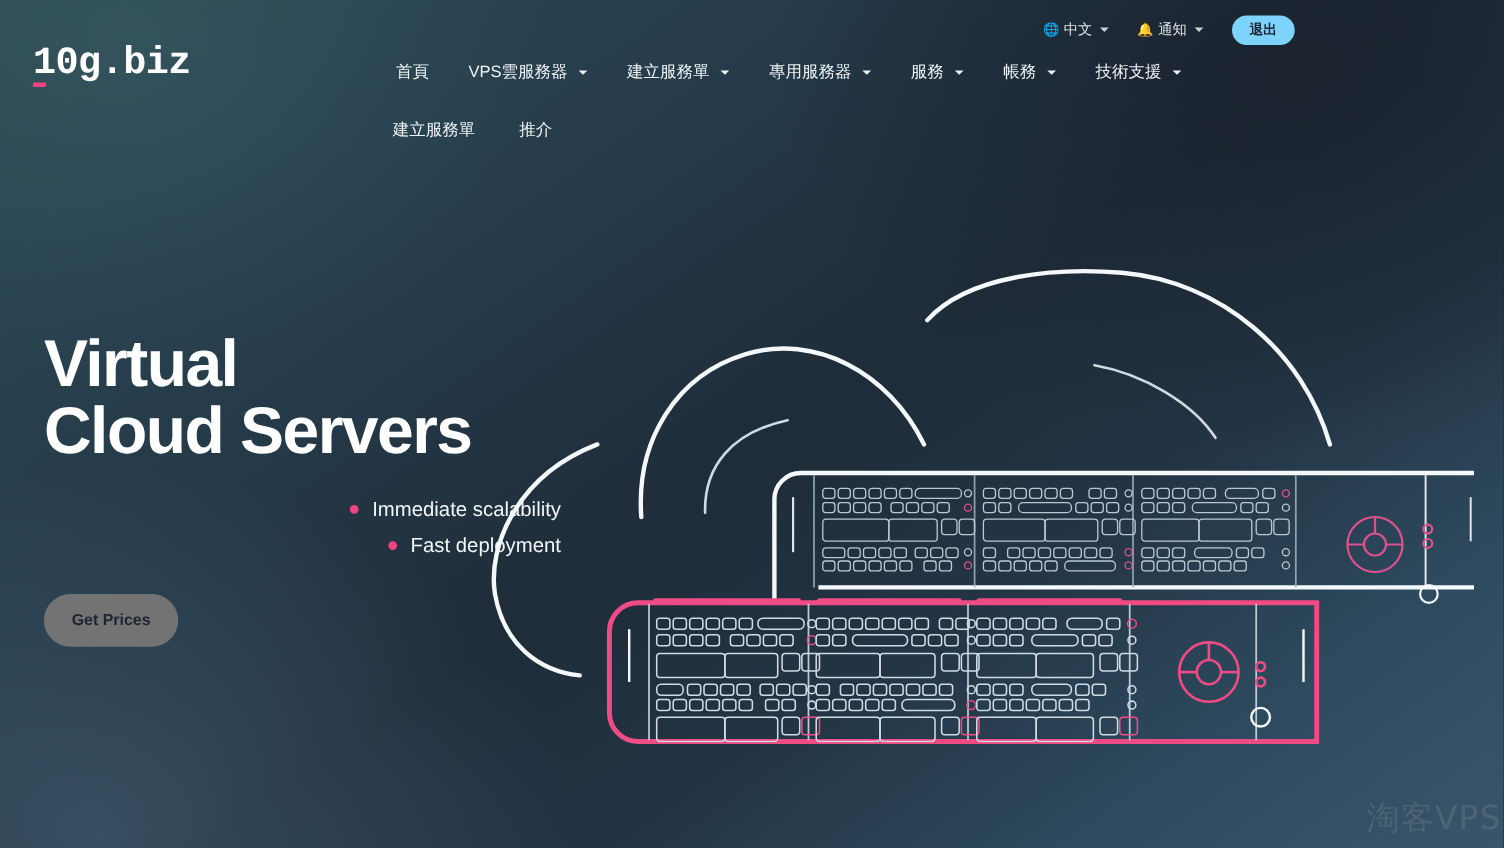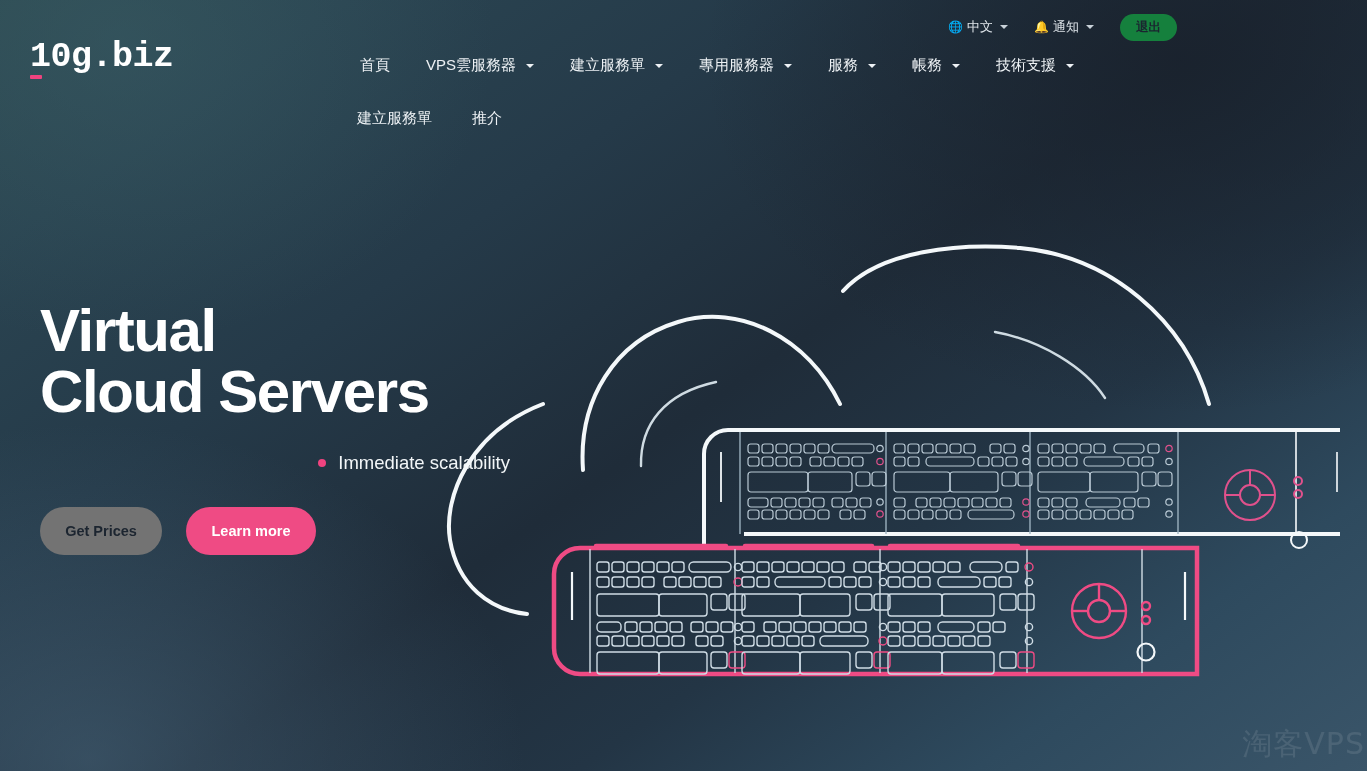--- a/index.html
+++ b/index.html
@@ -74,21 +74,21 @@
   .glyph { display: inline-block; font-size: 12px; line-height: 1; }
   .caret {
     display: inline-block;
     width: 0; height: 0;
     border-left: 4px solid transparent;
     border-right: 4px solid transparent;
     border-top: 4px solid #c9d2d9;
     margin-left: 3px;
   }
   .logout-btn {
-    background: #15803d;
+    background: #7dd3fc;
     color: #1b2430;
     border: none;
     border-radius: 16px;
     font-size: 12.5px;
     font-weight: 600;
     padding: 5px 16px;
     cursor: pointer;
     font-family: inherit;
     white-space: nowrap;
   }
@@ -633,21 +633,24 @@
   <h1 class="hero-title">
     <span class="line">Virtual</span>
     <span class="line">Cloud Servers</span>
   </h1>
 
   <ul class="hero-list">
     <li>
       <span class="bullet-dot"></span>
       <span>Immediate scalability</span>
     </li>
+    <li>
+      <span class="bullet-dot"></span>
+      <span>Fast deployment</span>
+    </li>
   </ul>
 
   <div class="cta-row">
     <button class="btn btn-prices">Get Prices</button>
-    <button class="btn btn-learn">Learn more</button>
   </div>
 </div>
 
 <div class="watermark">淘客VPS</div>
 
 </body></html>

